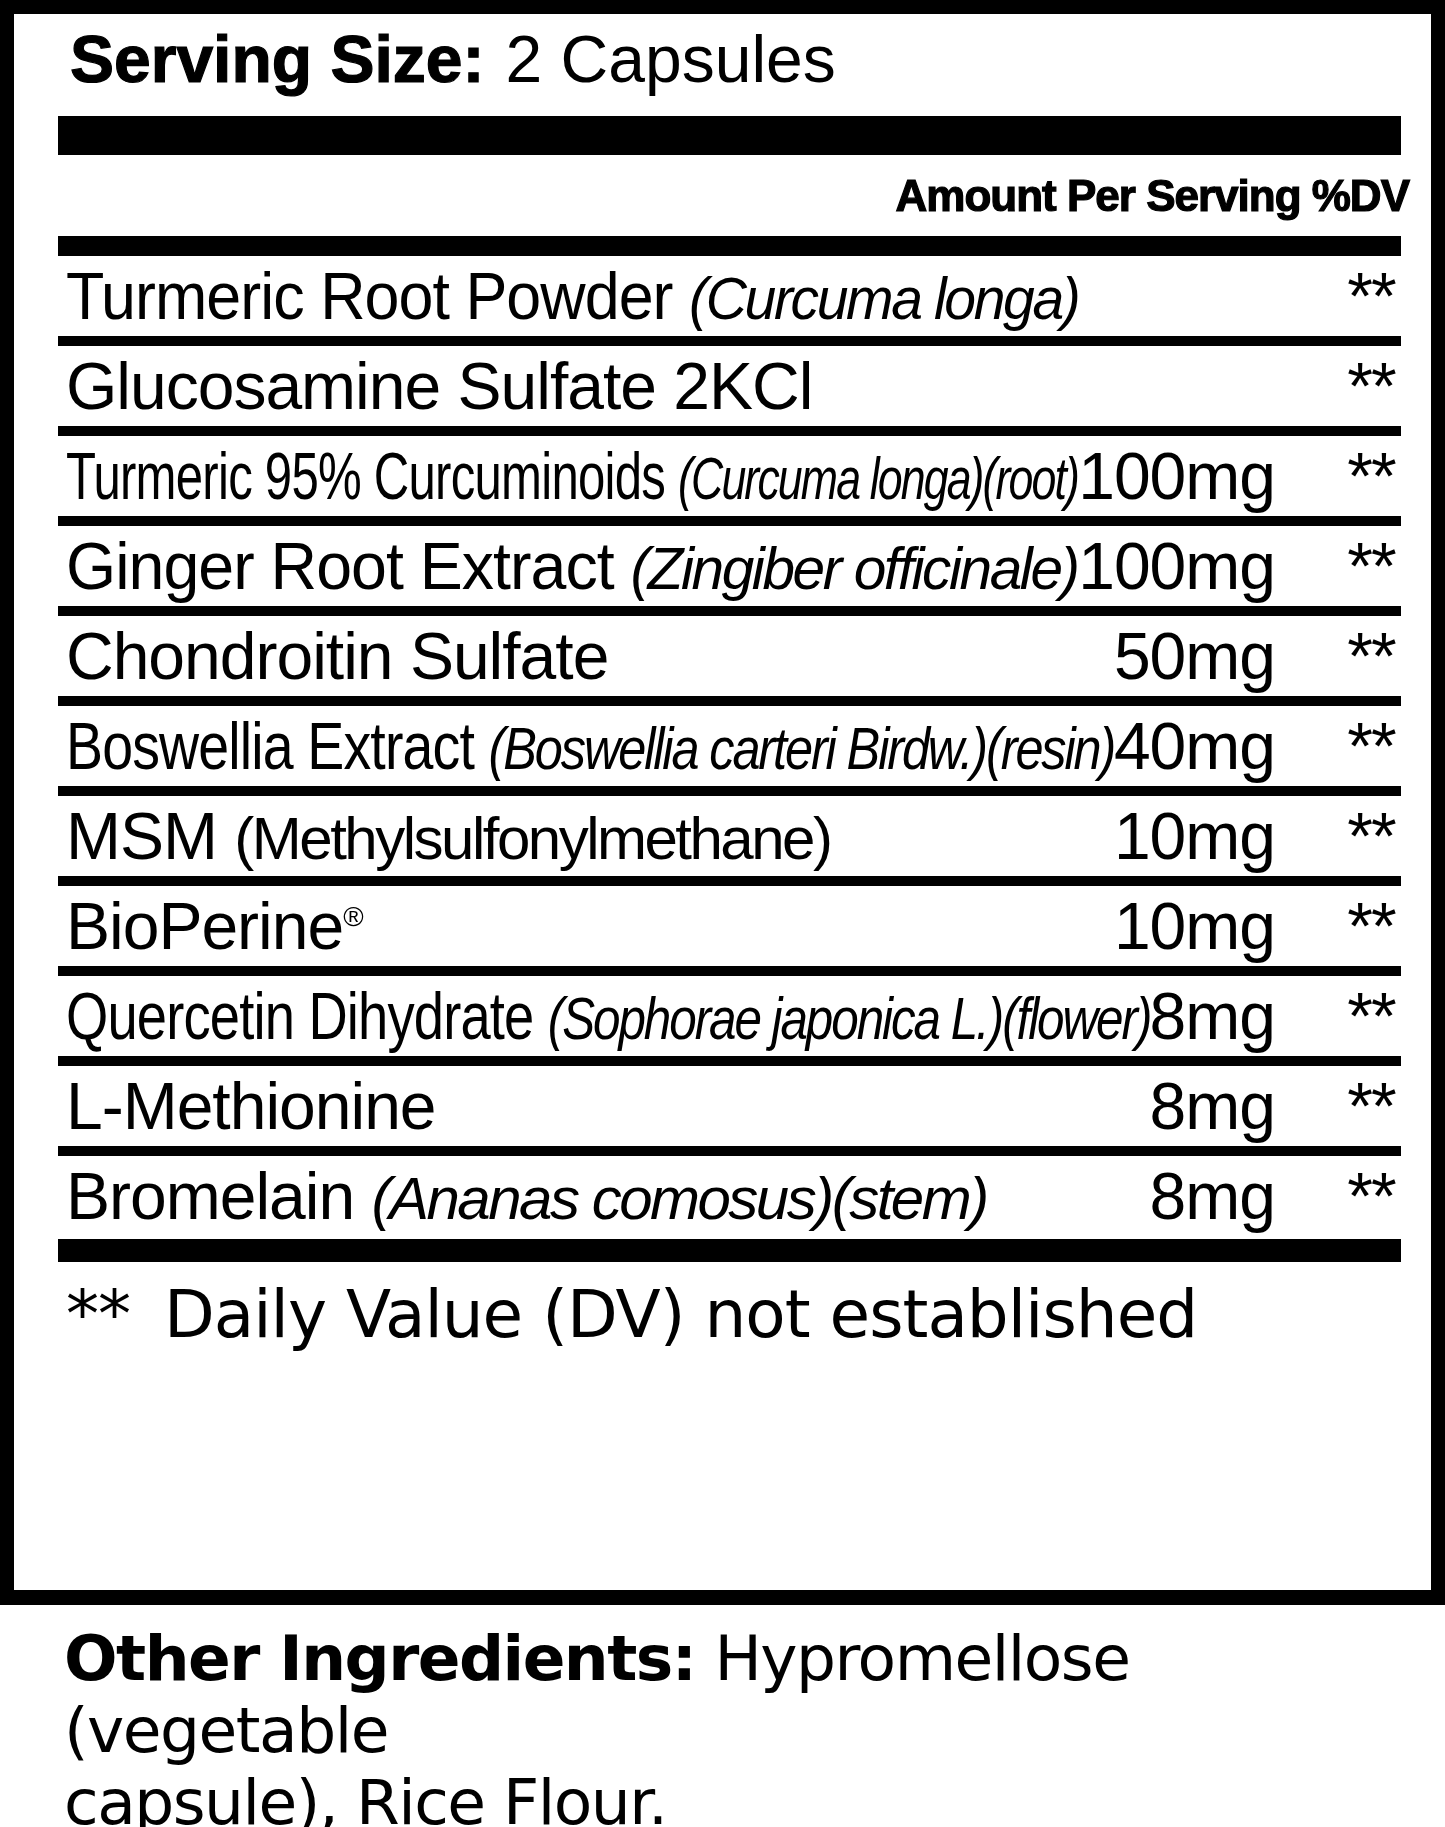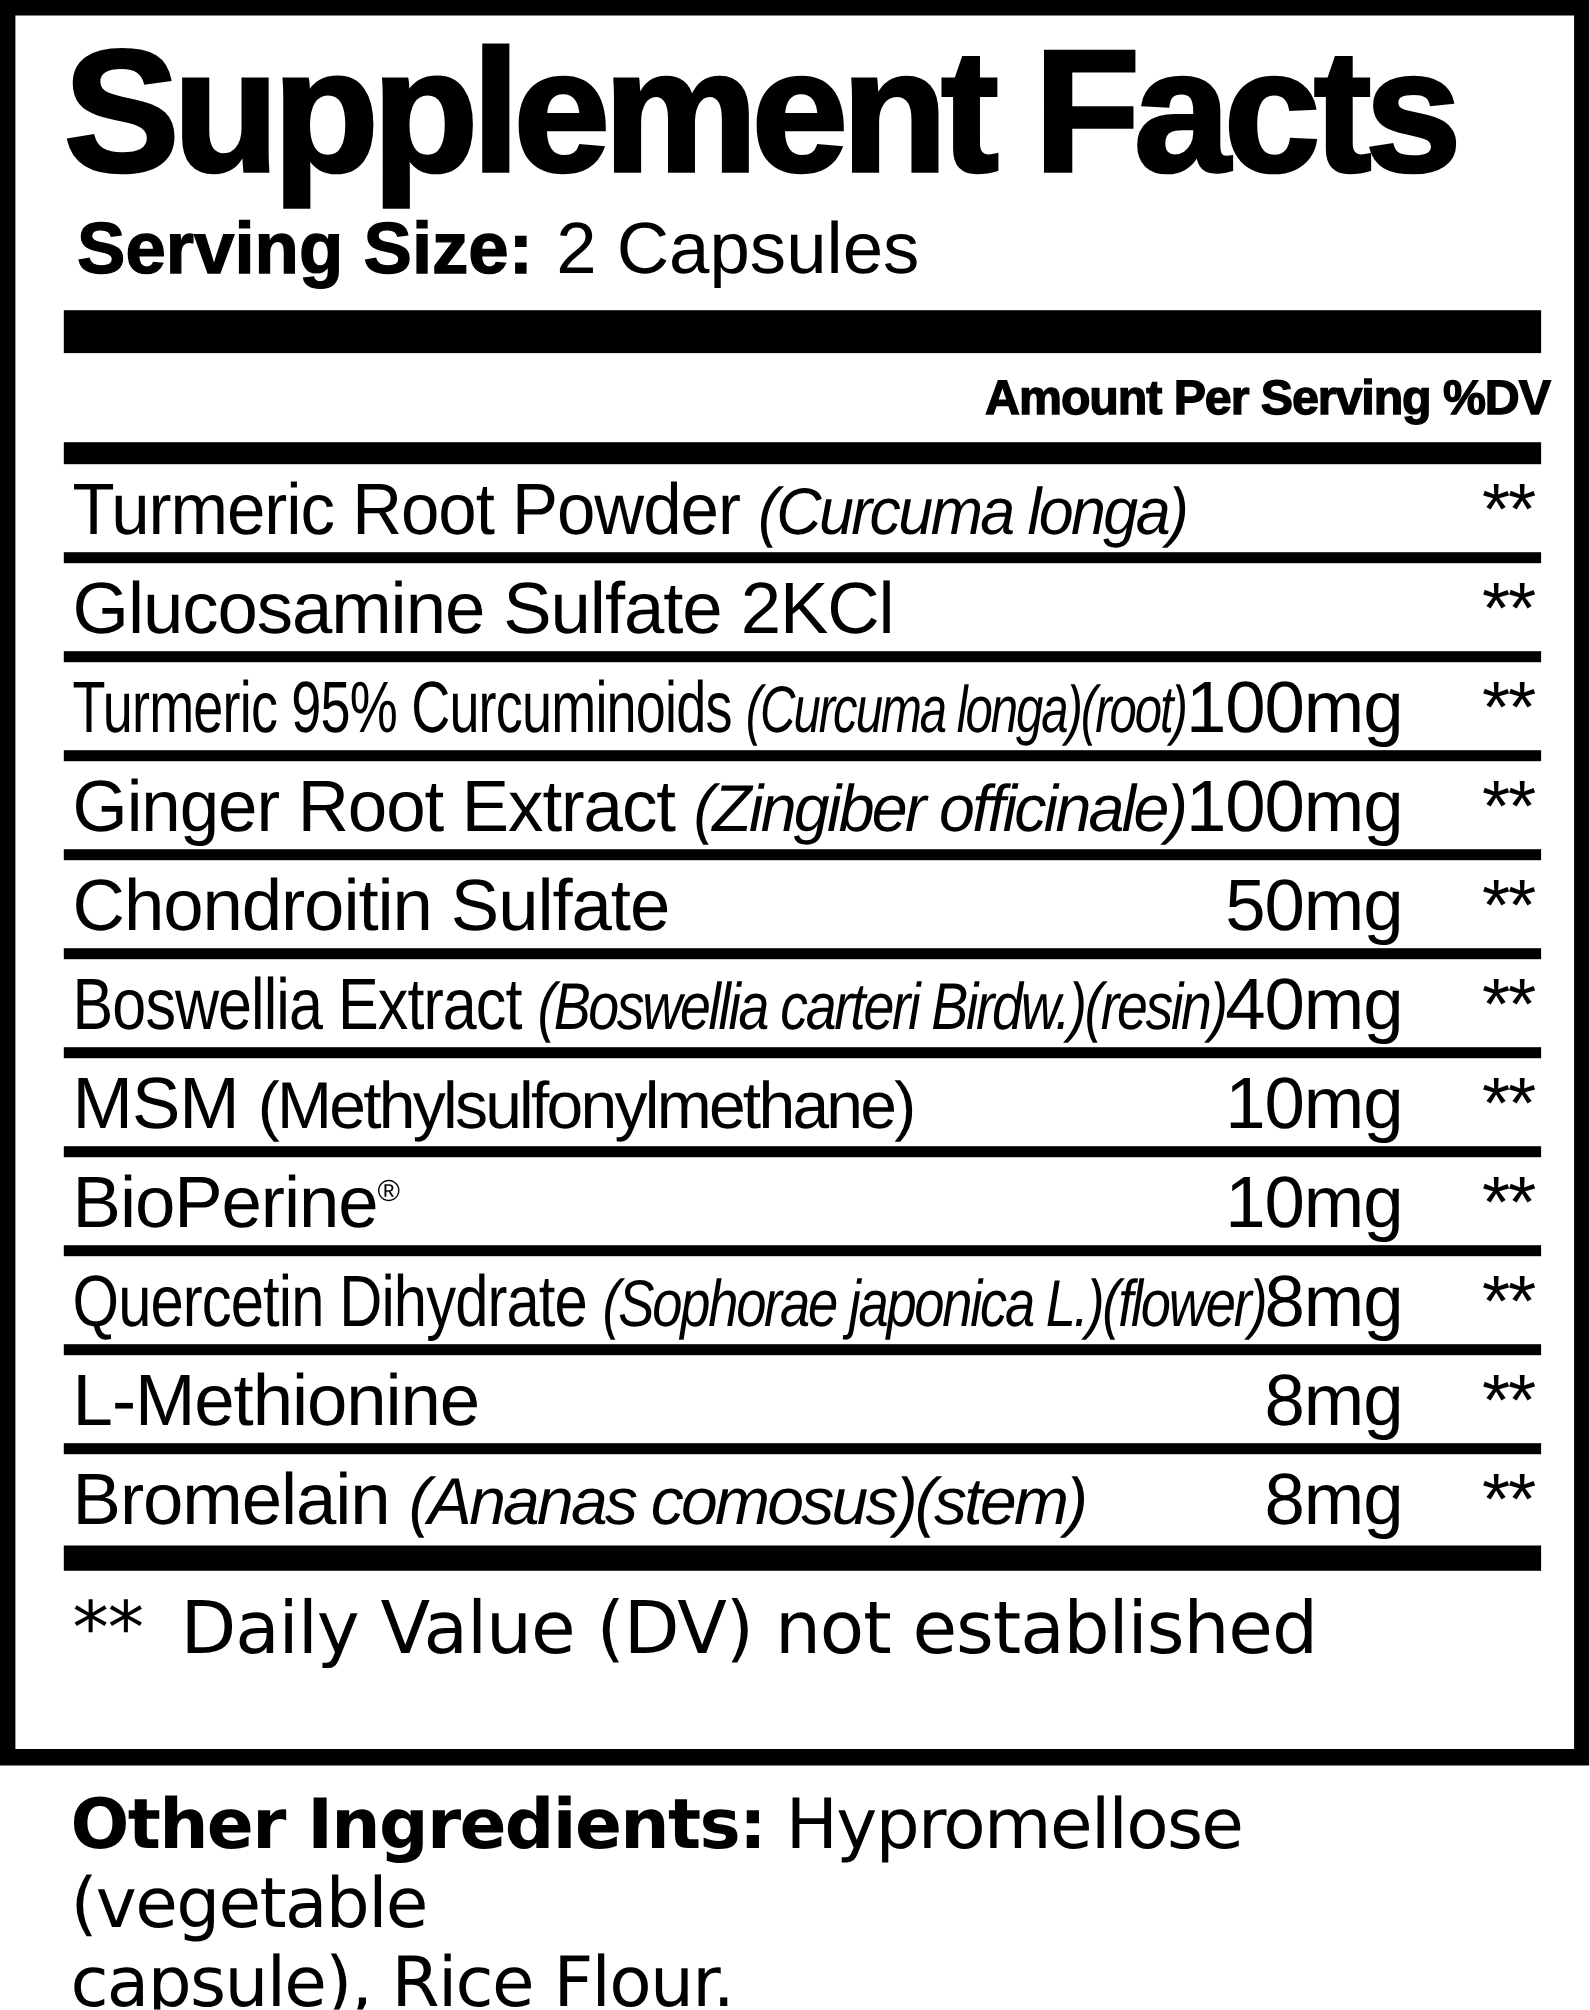--- a/index.html
+++ b/index.html
@@ -53,21 +53,20 @@
     margin:18px 38px 0 64px;font-size:63px;line-height:72px;
     font-family:"DejaVu Sans",sans-serif;letter-spacing:-1.5px;
   }
   .below .blbl{font-weight:bold;margin-right:0.3em;}
 </style>
 </head>
 <body>
 
 <div class="page">
   <div class="facts-box">
-    <div class="title">Supplement Facts</div>
 
     <div class="serving">
       <div class="serving-line"><span class="xbold lbl">Serving Size:</span><span>2 Capsules</span></div>
     </div>
 
     <div class="bar bar-top"></div>
 
     <div class="header-row">
       <span>Amount Per Serving %DV</span>
     </div>

